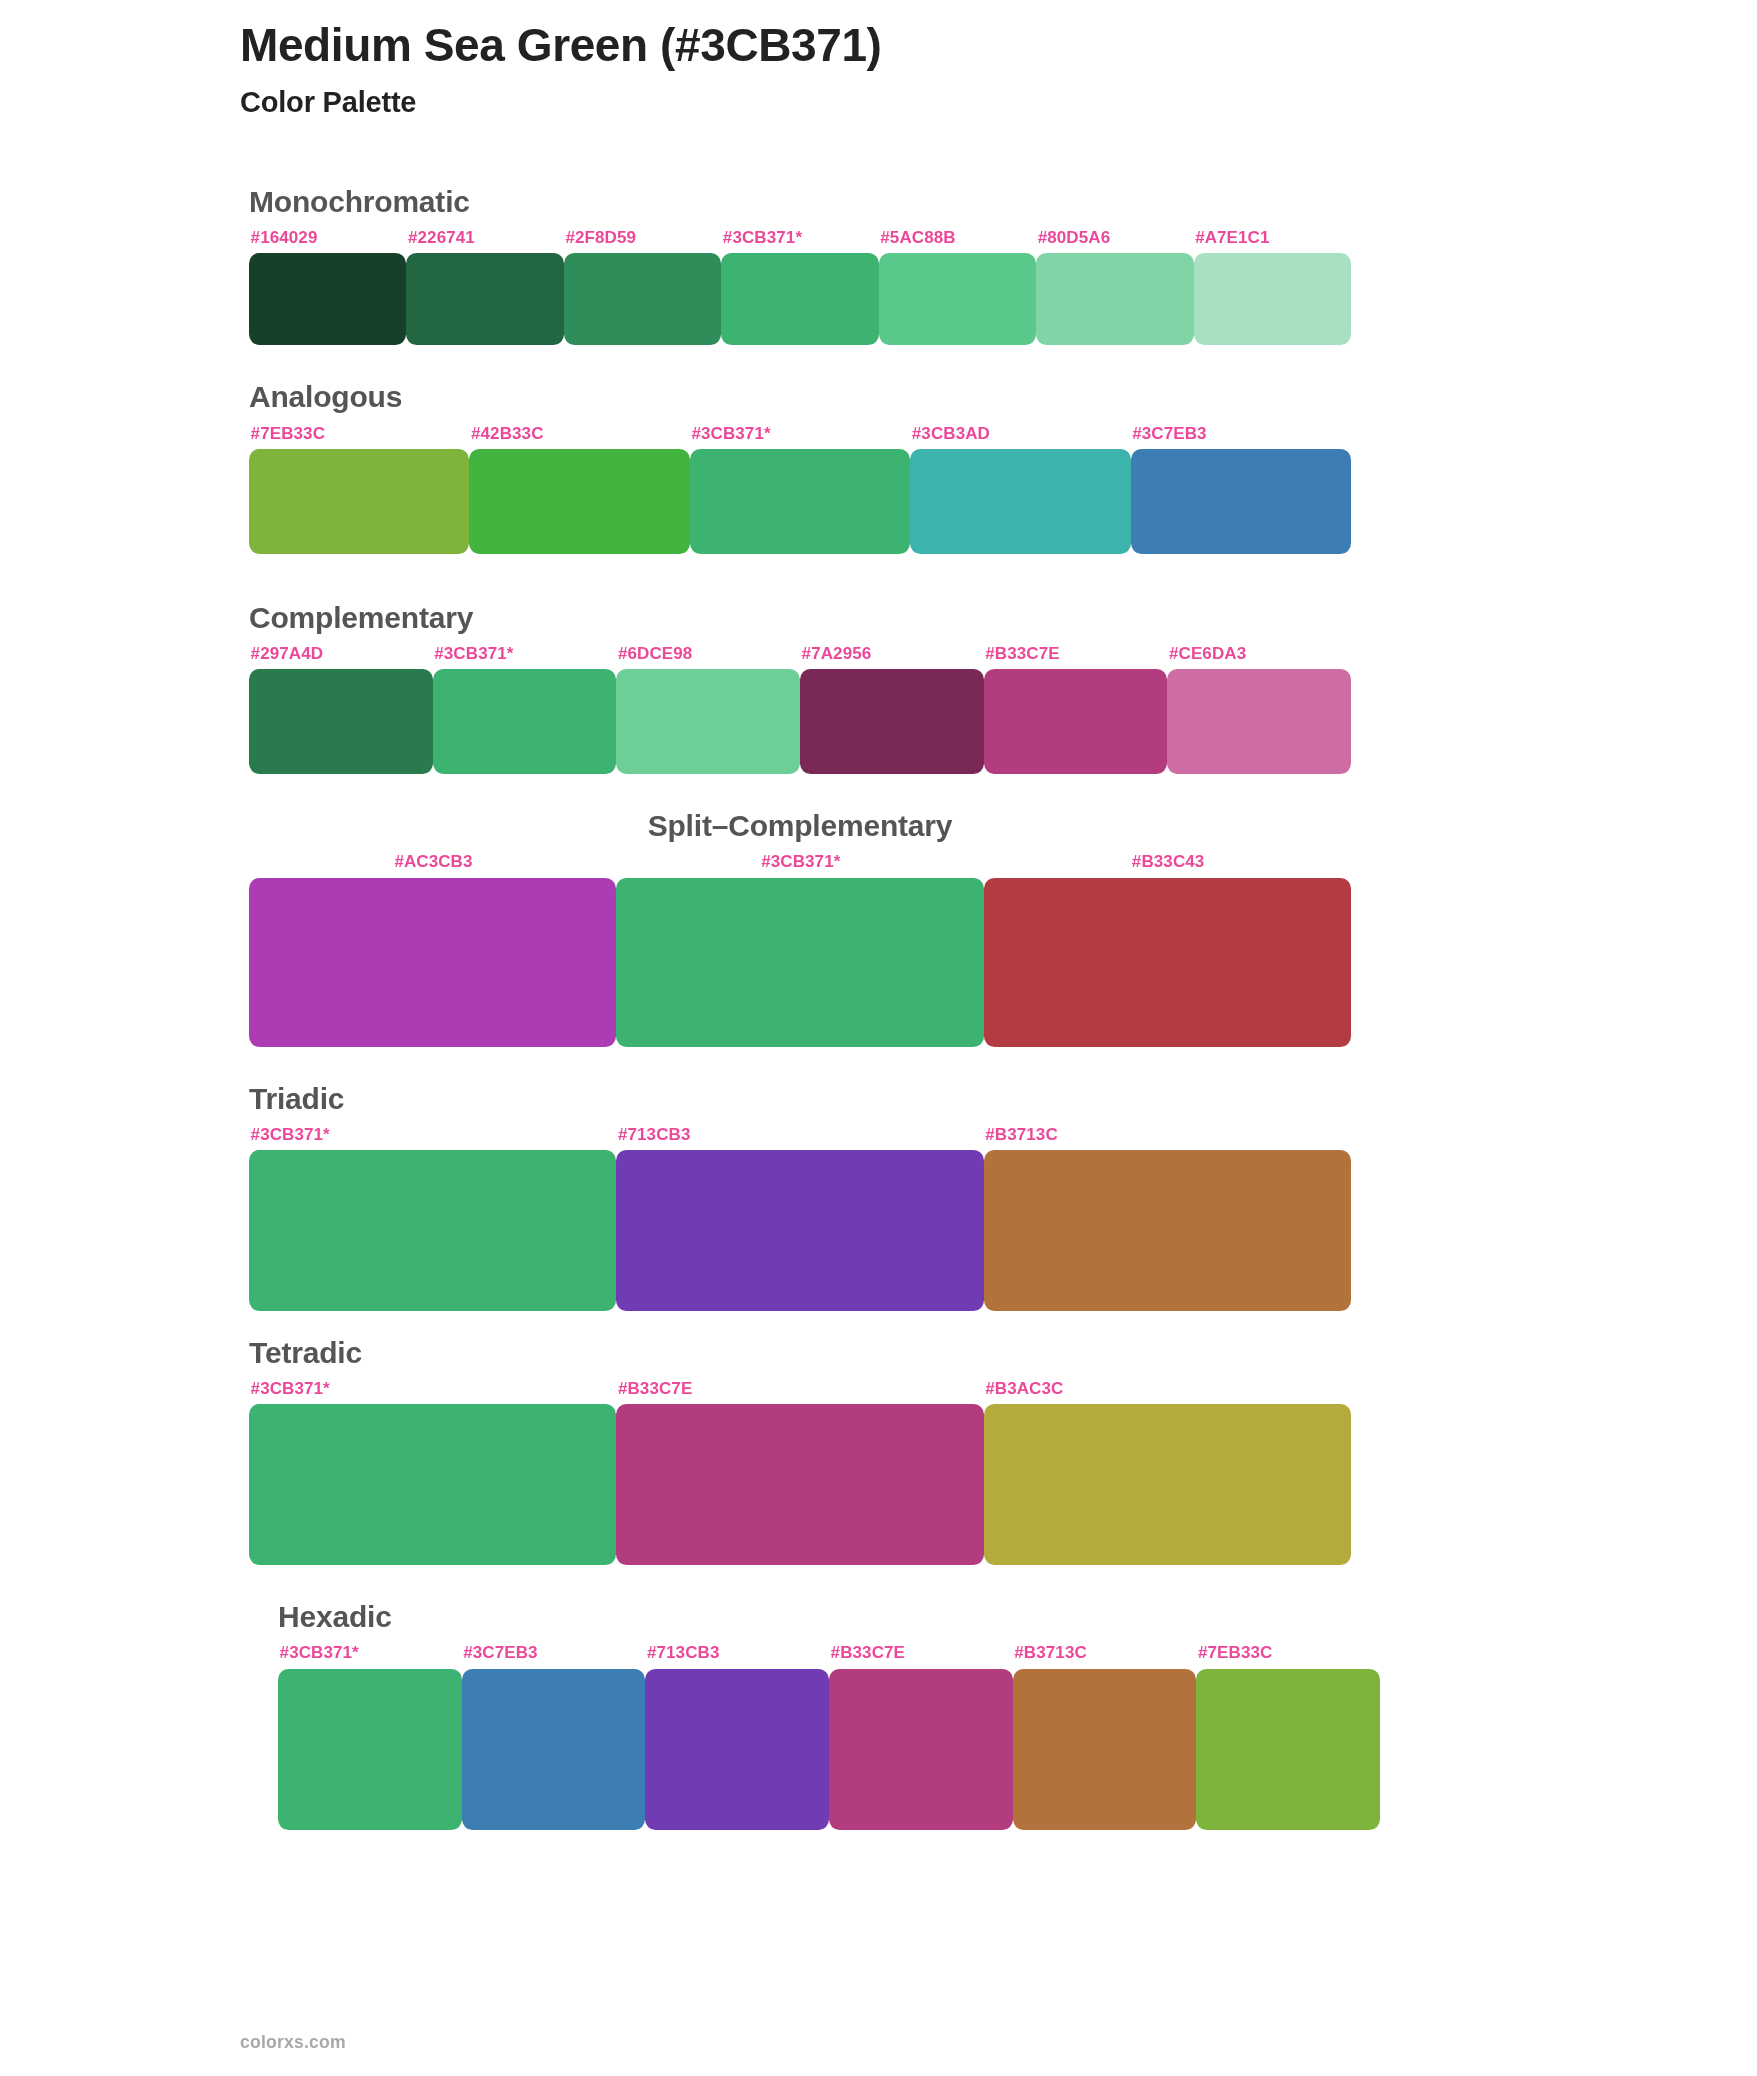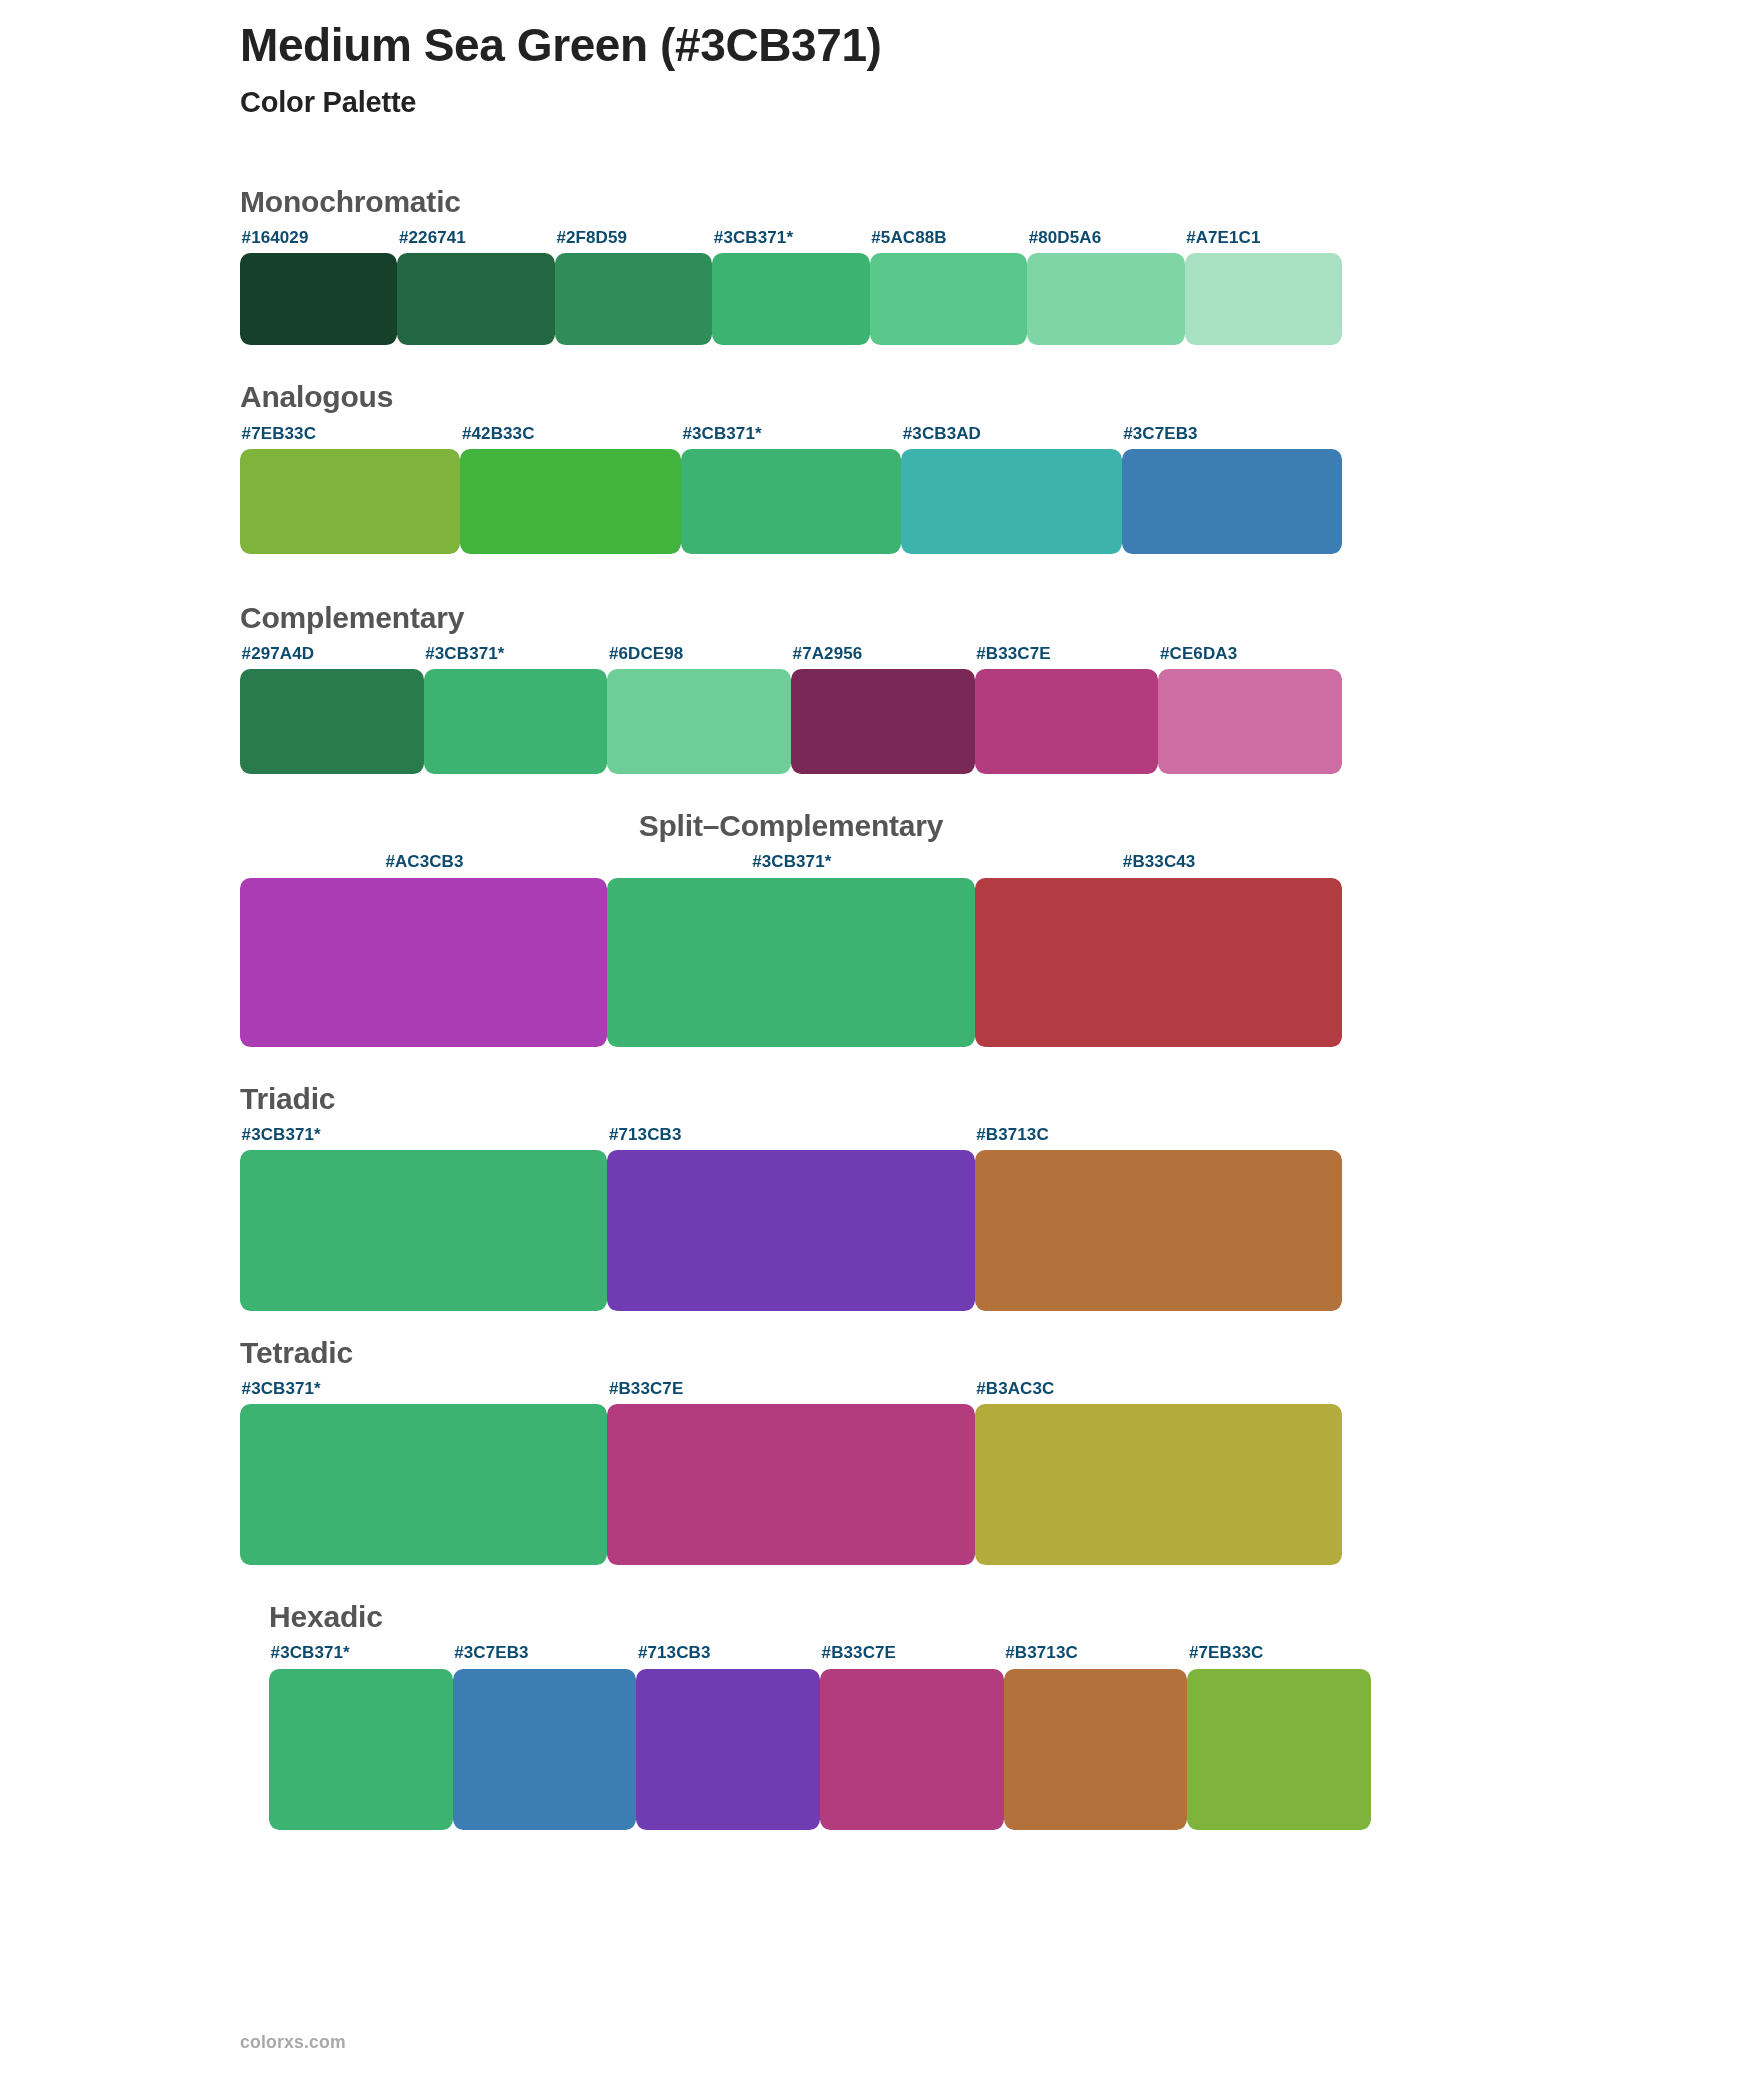--- a/index.html
+++ b/index.html
@@ -43,21 +43,21 @@
     font-weight: 700;
     color: #222222;
     letter-spacing: -0.2px;
     margin: 14.4px 0 0 0;
     line-height: 1.15;
   }
 
   
   .sections {
     position: absolute;
-    left: 240px;
+    left: 249px;
     top: 185px;
     width: 1102px;
   }
   .section {
     margin-bottom: 0;
   }
   .section-title {
     font-size: 30px;
     font-weight: 700;
     color: #555555;
@@ -74,21 +74,21 @@
   }
   .swatch {
     position: relative;
     flex: 1 1 0;
     display: flex;
     flex-direction: column;
   }
   .swatch-label {
     font-size: 17px;
     font-weight: 700;
-    color: #0c4a6e;
+    color: #ec4899;
     line-height: 1;
     padding: 0 0 7.2px 1.6px;
     white-space: nowrap;
     letter-spacing: 0.1px;
   }
   .swatch-chip {
     width: 100%;
     border-radius: 10.4px;
   }
 

